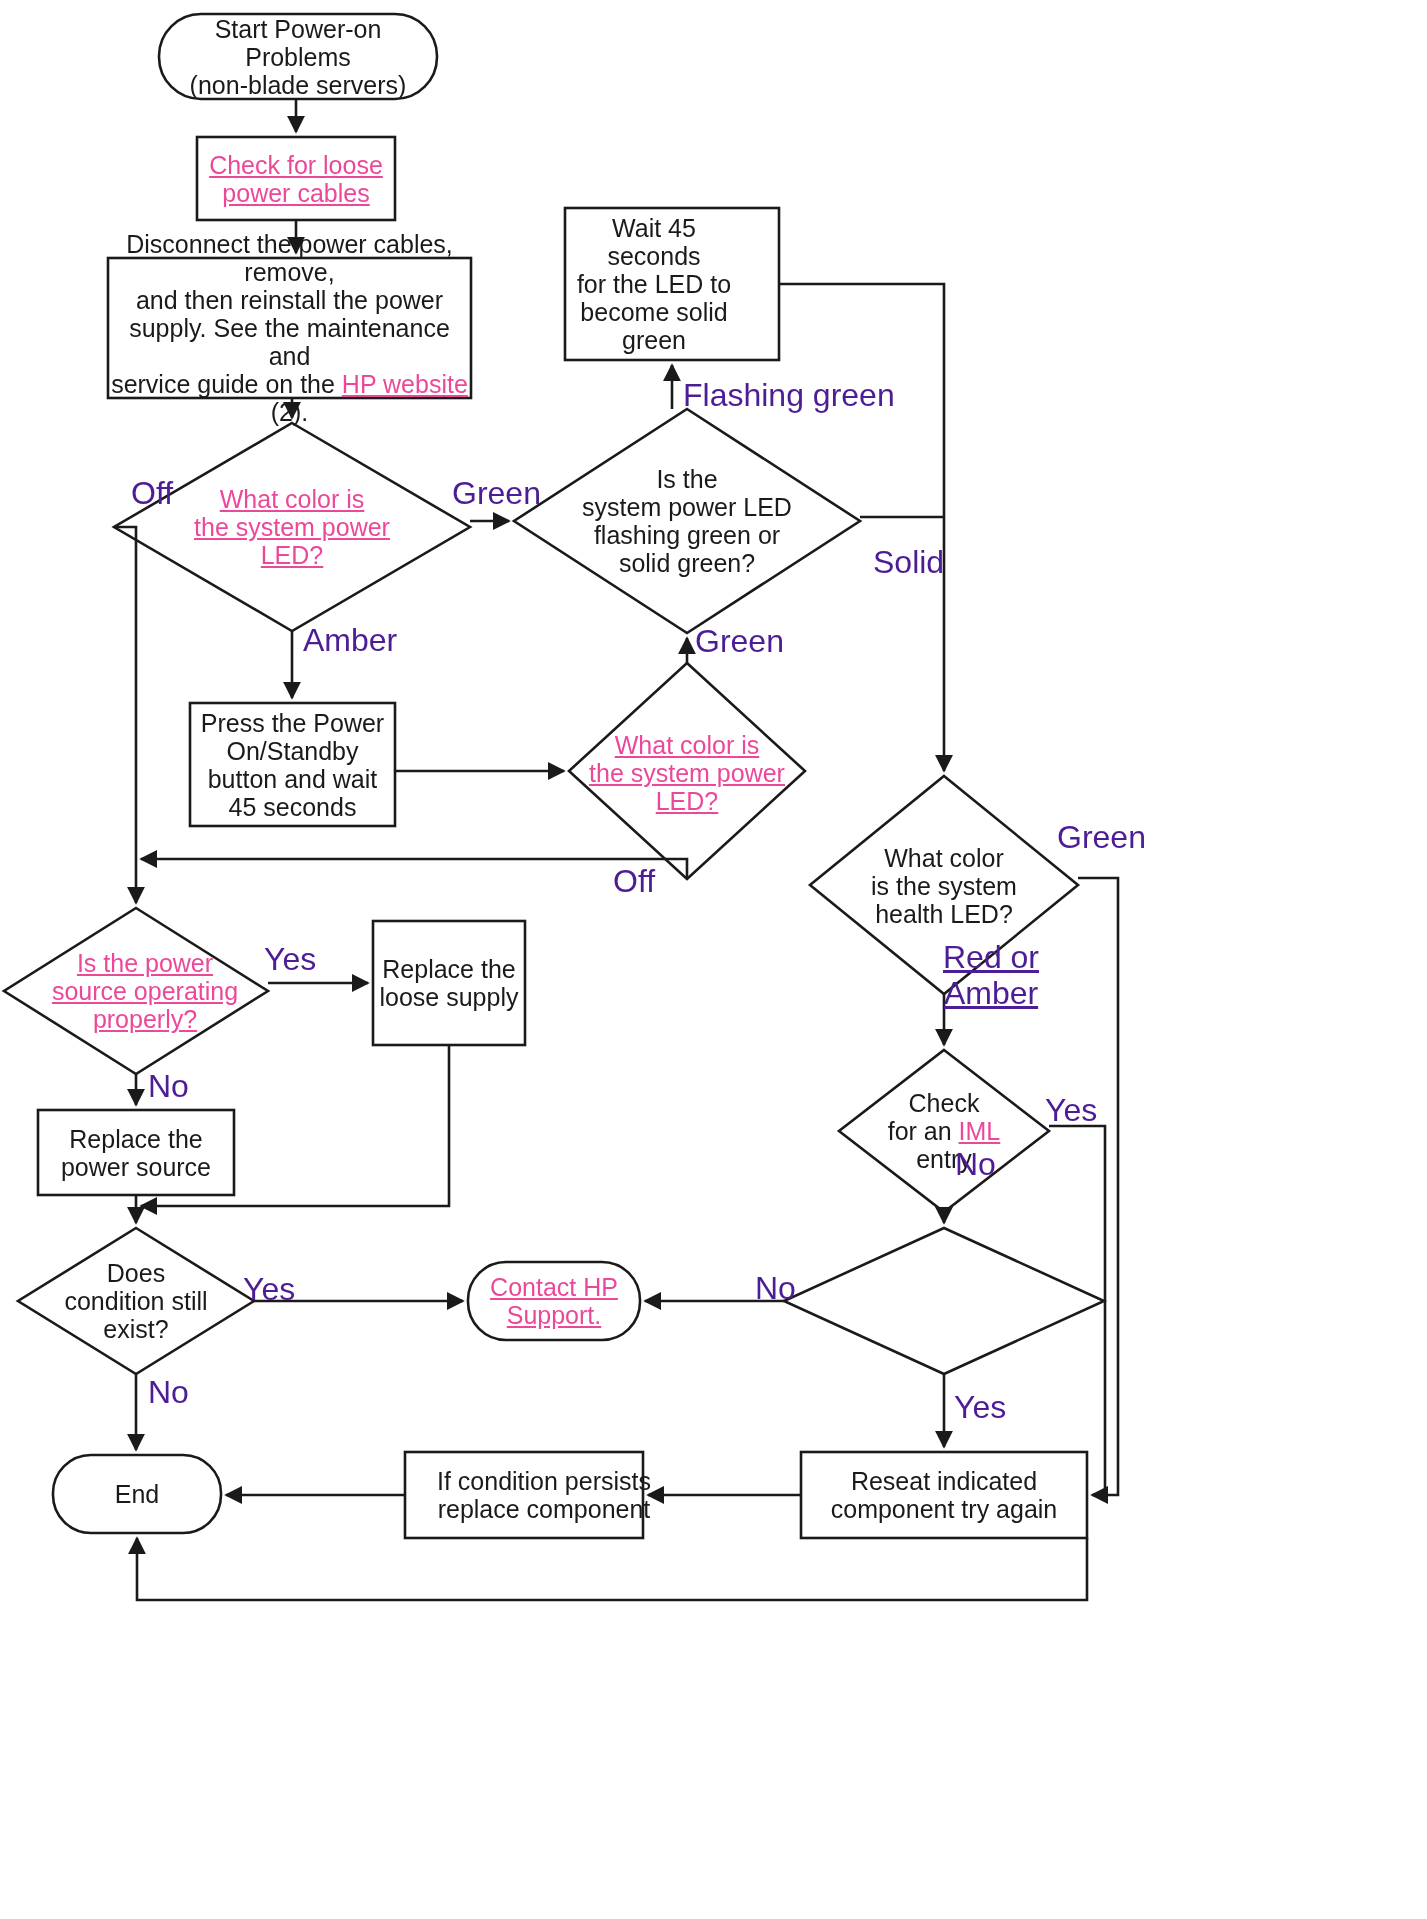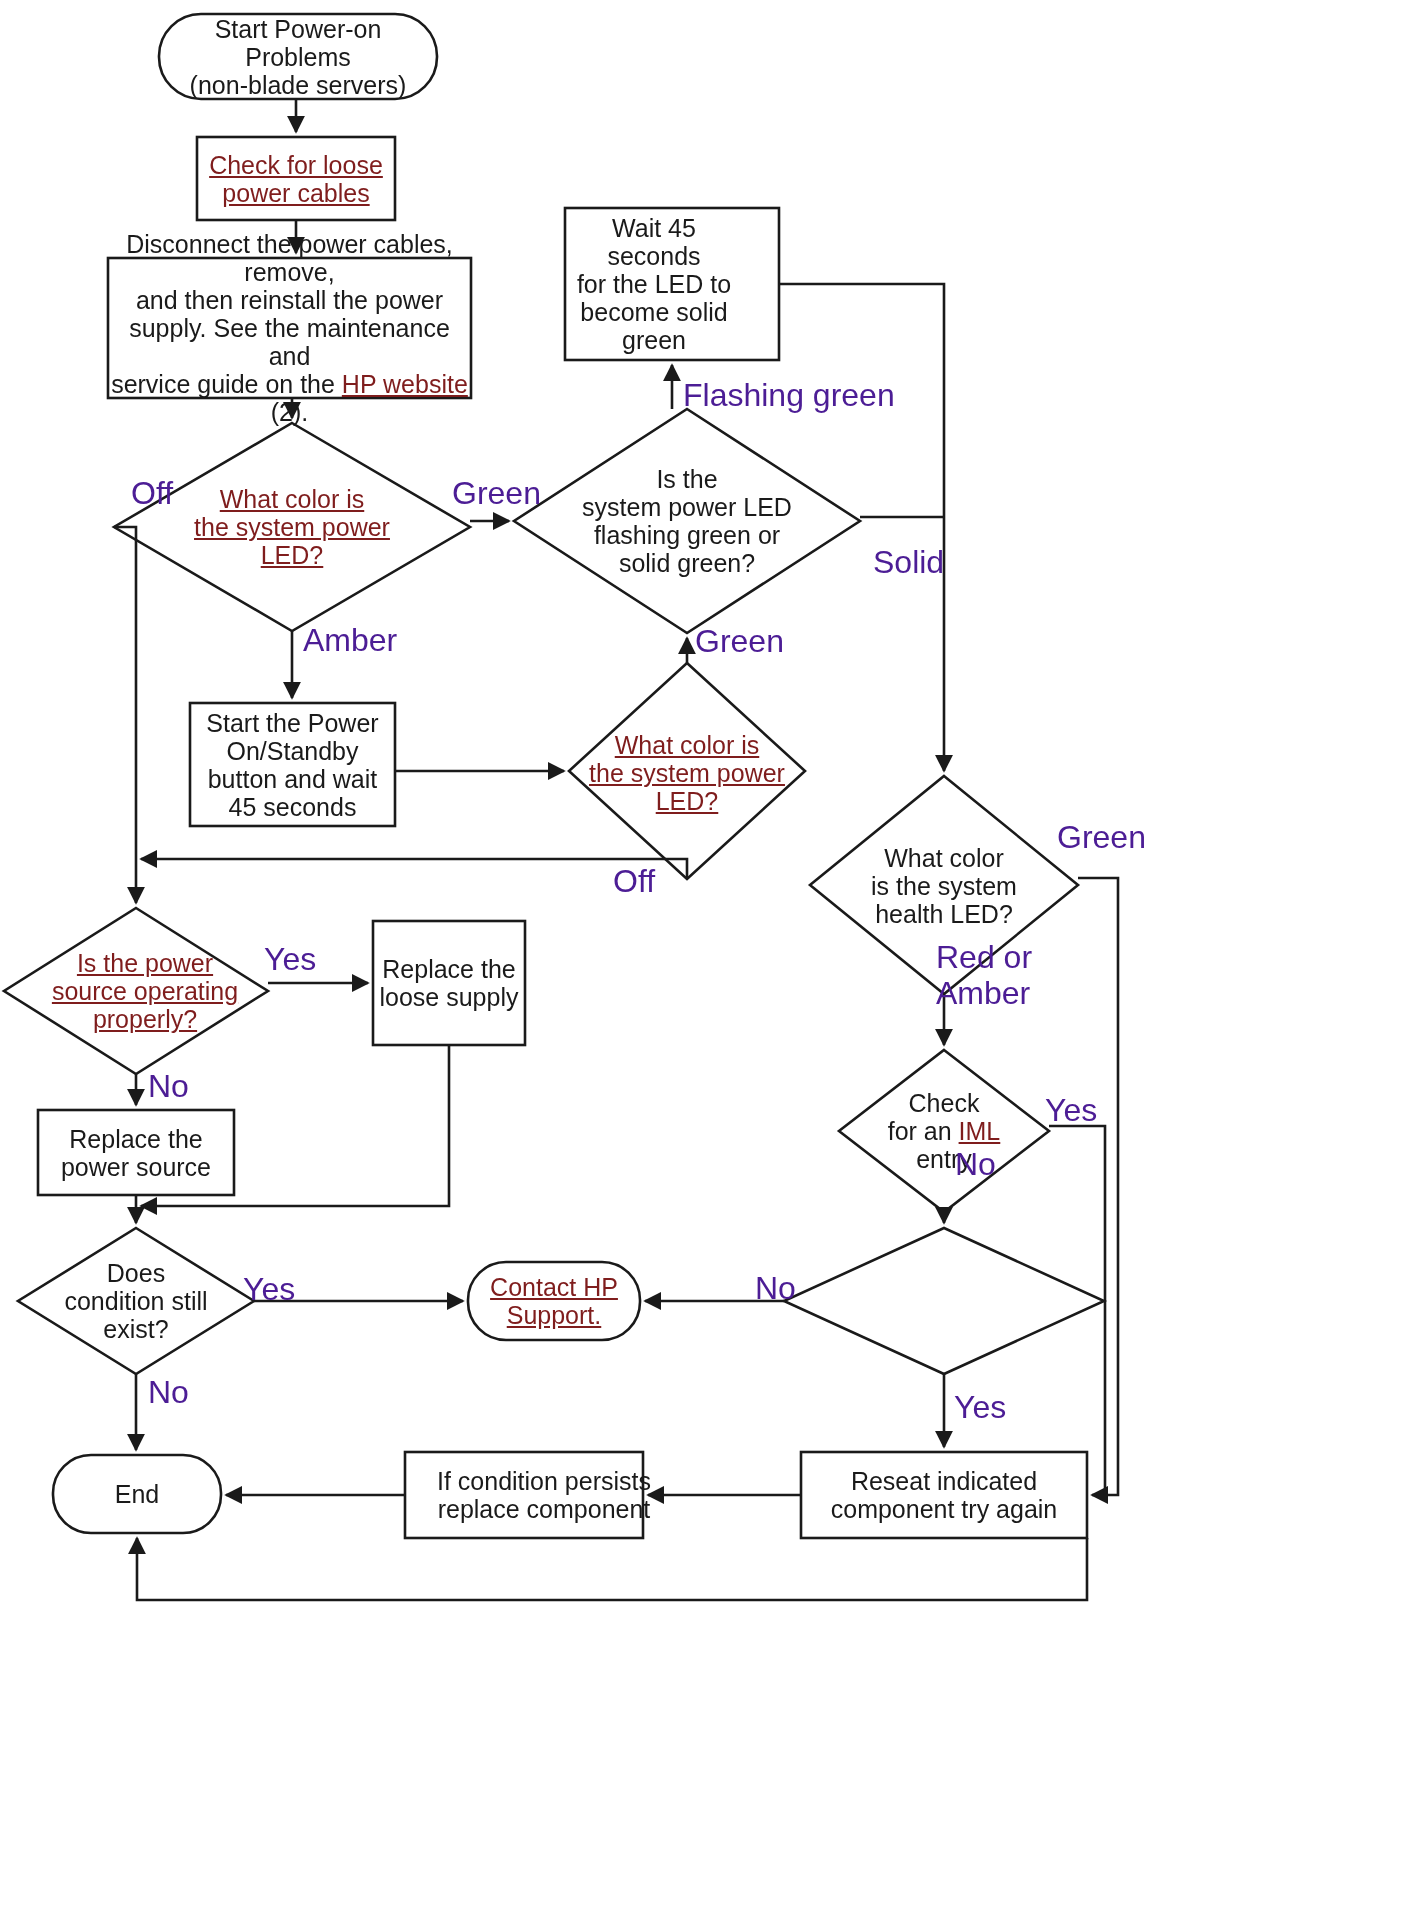--- a/index.html
+++ b/index.html
@@ -9,22 +9,22 @@
   .shape-text{
     position:absolute;display:flex;align-items:center;justify-content:center;
     text-align:center;color:#1a1a1a;font-size:25px;line-height:1.12;
     font-family:"Liberation Sans", sans-serif;pointer-events:none;
   }
   .shape-text span.lines{display:block;width:100%;}
   .lbl{
     position:absolute;color:#4c1d95;font-size:32px;line-height:1.1;
     font-family:"Liberation Sans", sans-serif;white-space:nowrap;
   }
-  .lbl.ctr{transform:translateX(-50%);text-align:left;white-space:normal;}
-  .link{color:#7f1d1d;text-decoration:underline;}
+  .lbl.ctr{transform:translateX(-50%);text-align:center;white-space:normal;text-decoration:underline;}
+  .link{color:#ec4899;text-decoration:underline;}
   .edge{fill:none;stroke:#1a1a1a;stroke-width:2.6;}
   .node-shape{fill:#ffffff;stroke:#1a1a1a;stroke-width:2.6;}
 </style>
 </head>
 <body>
 
 <div id="page">
 
   <svg id="flow" viewBox="0 0 1427 1919">
     <defs>
@@ -170,21 +170,21 @@
     <span class="lines">
       <span>Is the</span><br>
       <span>system power LED</span><br>
       <span>flashing green or</span><br>
       <span>solid green?</span>
     </span>
   </div>
 
   <div class="shape-text" style="left:190px;top:703px;width:205px;height:123px;">
     <span class="lines">
-      <span>Start the Power</span><br>
+      <span>Press the Power</span><br>
       <span>On/Standby</span><br>
       <span>button and wait</span><br>
       <span>45 seconds</span>
     </span>
   </div>
 
   <div class="shape-text" style="left:567px;top:716px;width:240px;height:114px;">
     <span class="lines">
       <span class="link">What color is</span><br>
       <span class="link">the system power</span><br>

